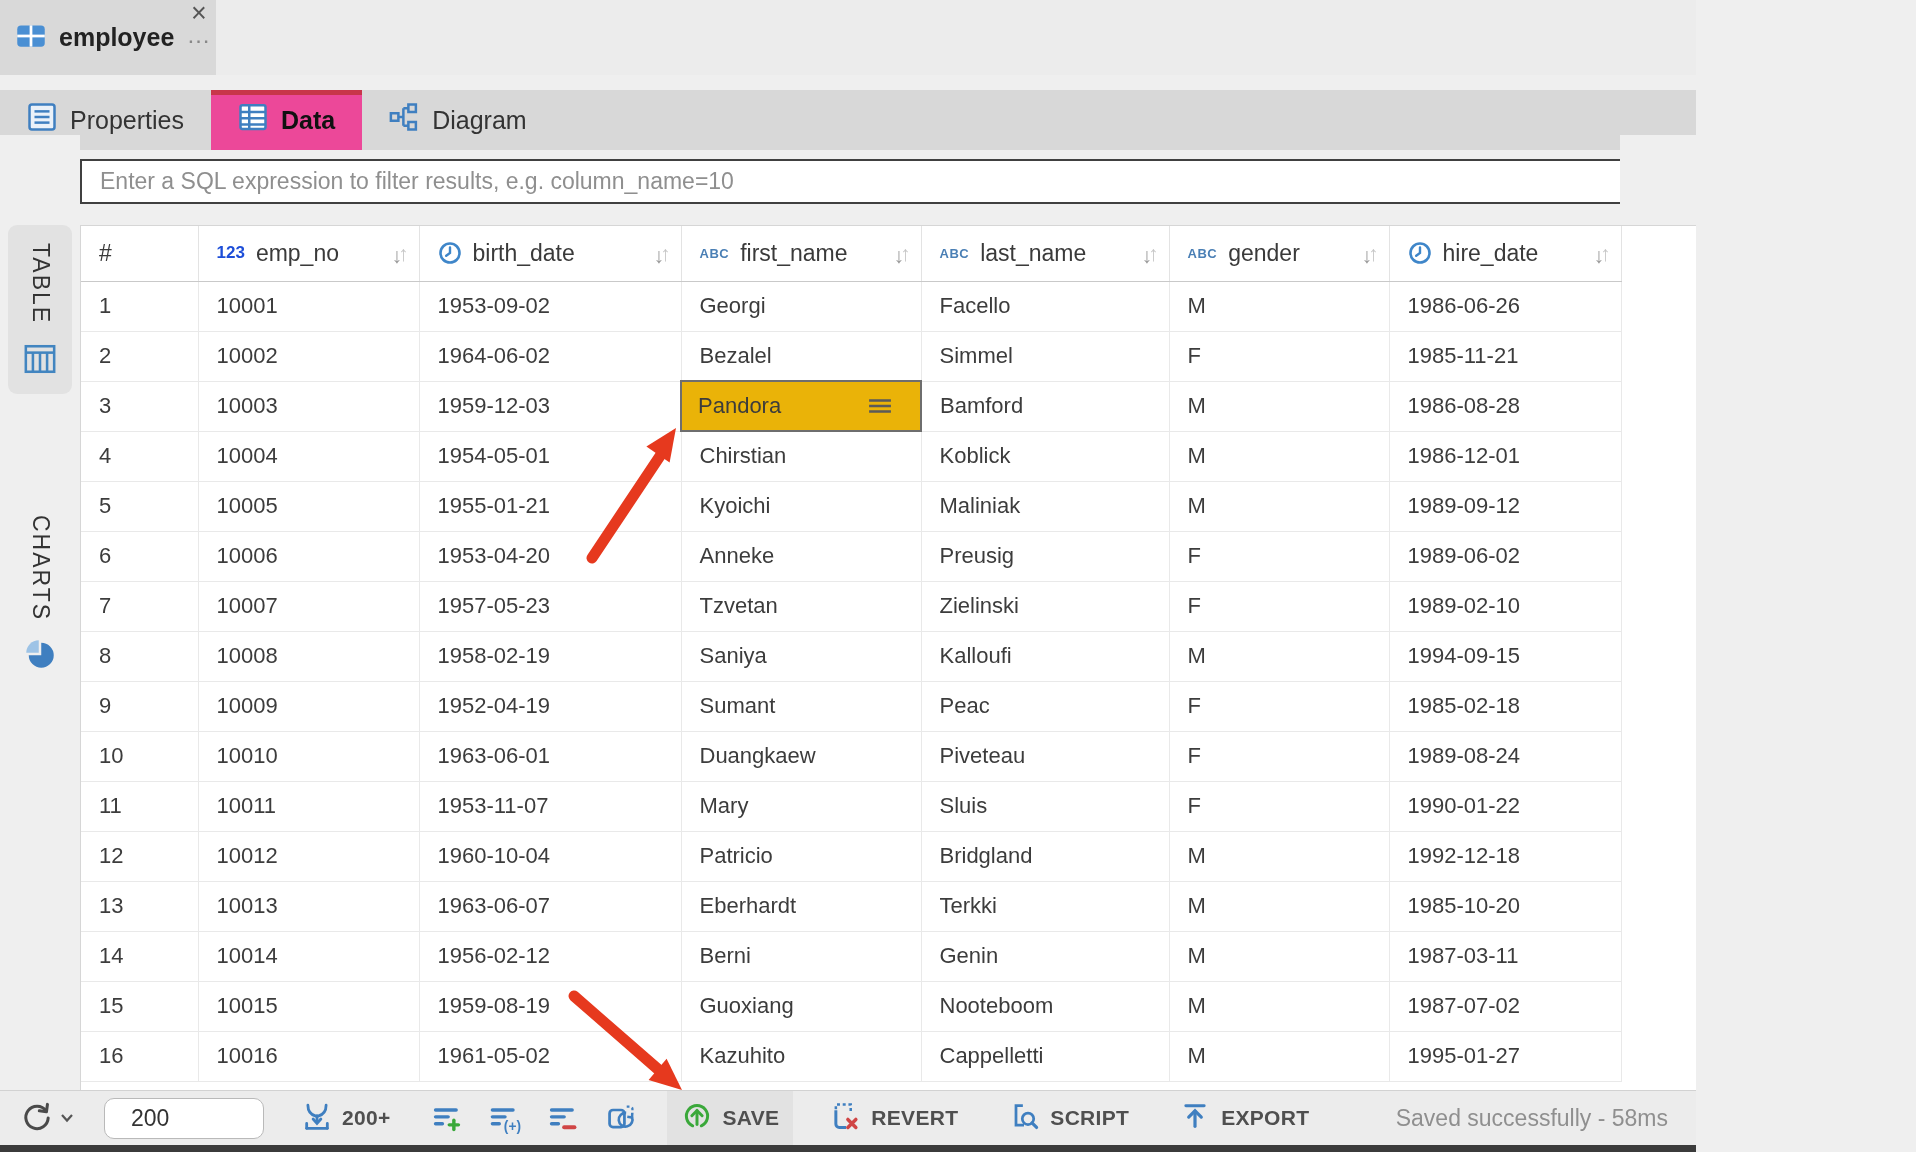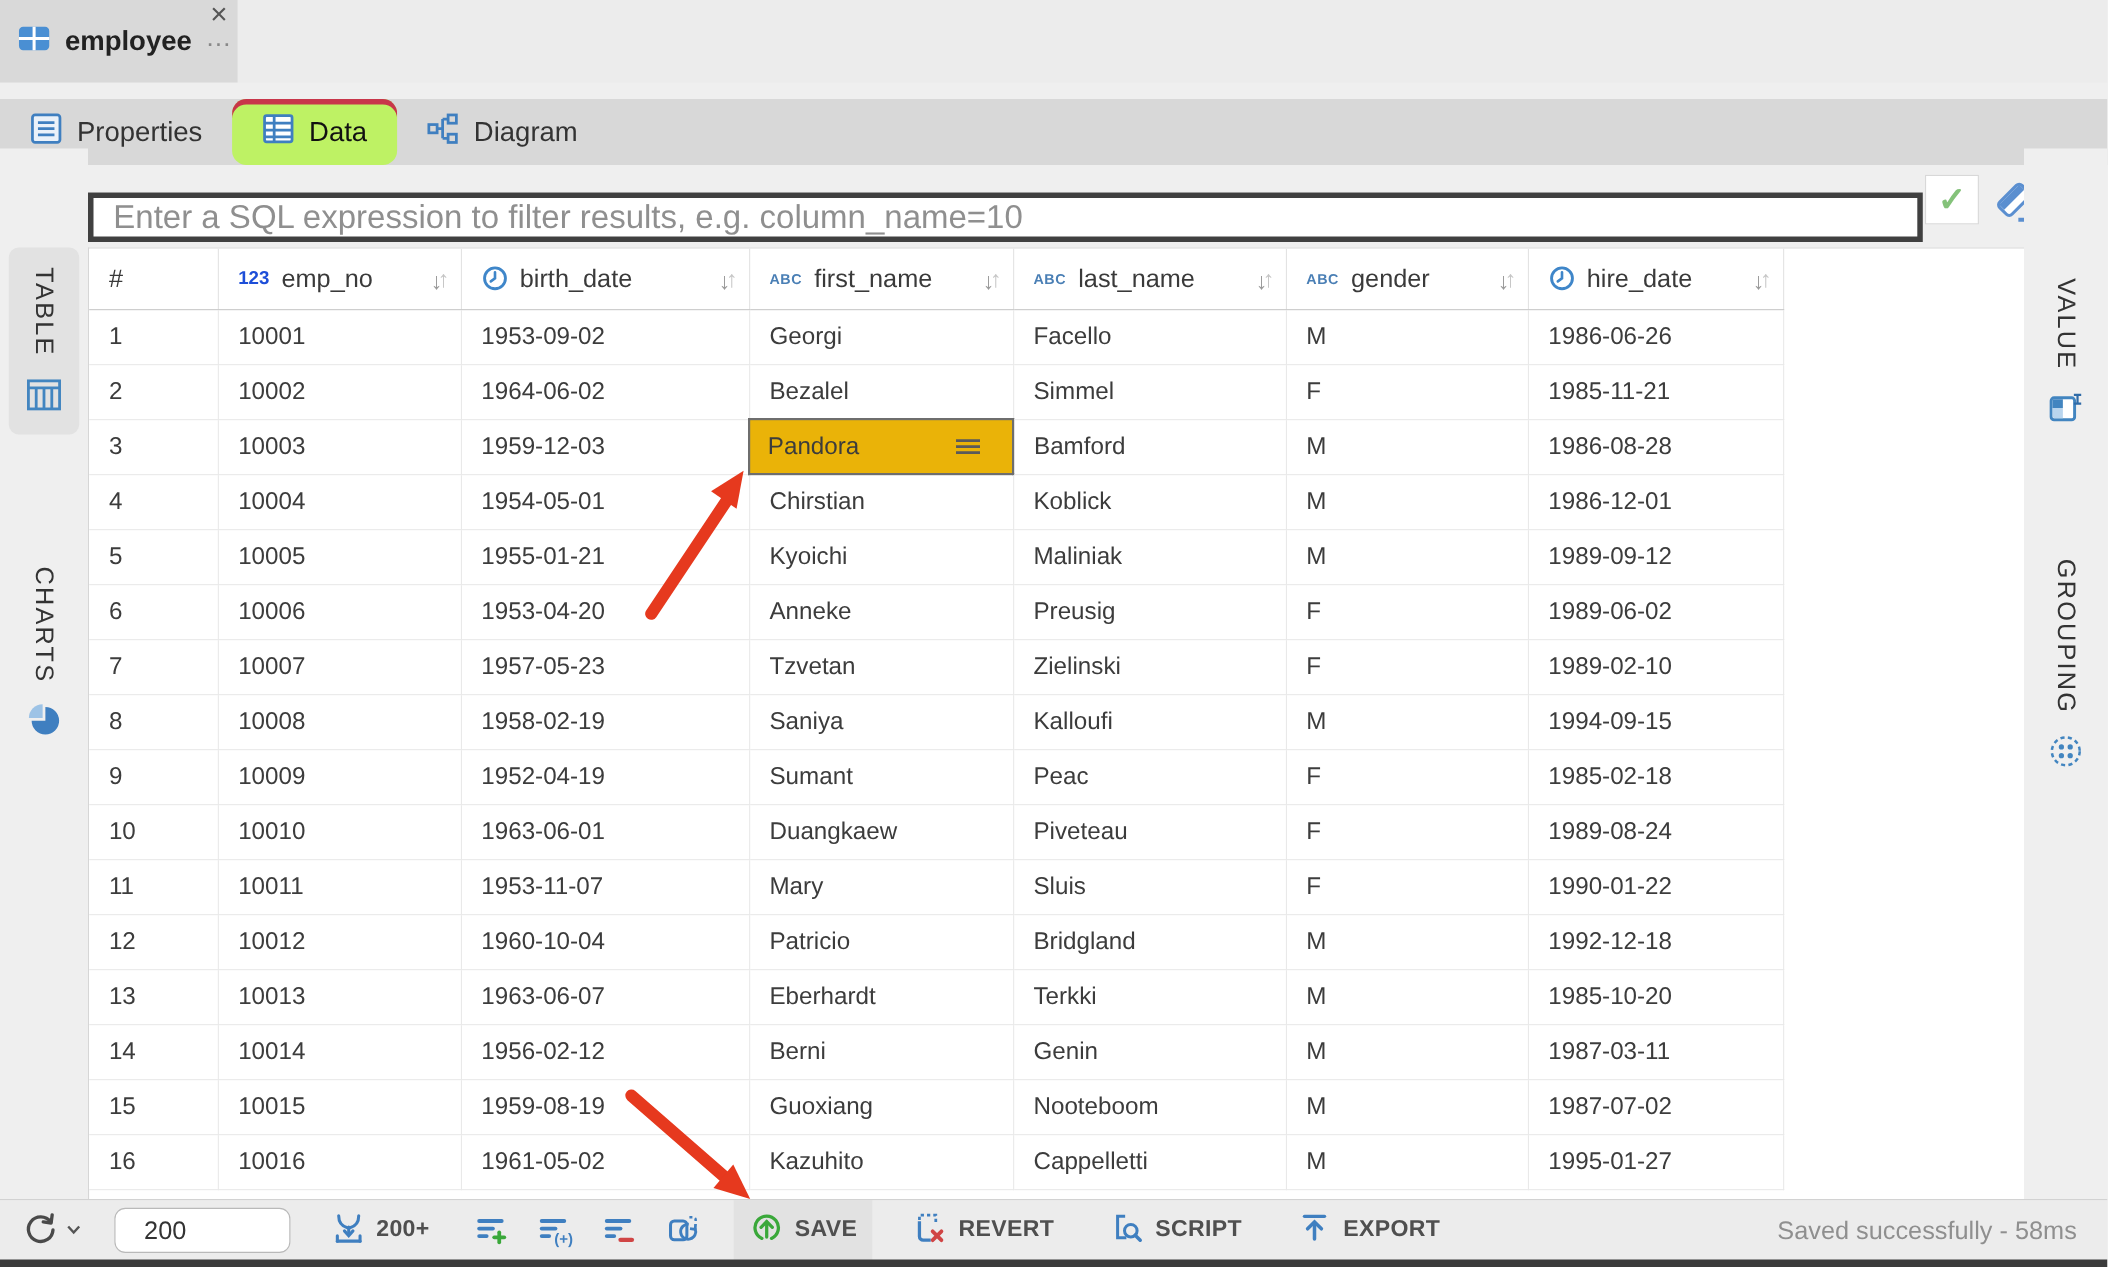--- a/index.html
+++ b/index.html
@@ -1,37 +1,37 @@
 <!DOCTYPE html>
 <html><head>
 <meta charset="utf-8">
 <style>
   * { margin:0; padding:0; box-sizing:border-box; }
   html,body { background:#efefef; }
   .screen {
-    position:relative; width:1916px; height:1152px; overflow:hidden;
+    position:relative; width:1696px; height:1152px; overflow:hidden;
     background:#efefef; font-family:"Liberation Sans", sans-serif; color:#3c3c3c;
   }
   
   .tabstrip { position:absolute; left:0; top:0; width:100%; height:75px; background:#ececec; }
   .editor-tab { position:absolute; left:0; top:0; width:216px; height:75px; background:#d9d9d9;
     display:flex; align-items:center; padding-left:16px; gap:13px; cursor:default; }
   .editor-tab .title { font-size:25px; font-weight:bold; color:#222; }
   .tab-controls { position:absolute; right:2px; top:0; width:30px; height:75px;
     display:flex; flex-direction:column; align-items:center; justify-content:flex-start; }
   .tab-close { font-size:27px; color:#555; line-height:26px; height:30px; cursor:pointer; }
   .tab-more { font-size:24px; color:#888; line-height:10px; letter-spacing:1px; cursor:pointer; }
   
   .subtabs { position:absolute; left:0; top:90px; width:100%; height:60px; background:#d8d8d8; display:flex;text-align:right; }
   .subtab { display:flex; align-items:center; gap:13px; padding:0 27px; font-size:25px; color:#333; cursor:pointer; }
-  .subtab.active { background:#bef264; box-shadow: inset 0 5px 0 #c8364a; font-weight:normal; color:#111;border-radius:13px; }
+  .subtab.active { background:#ec4899; box-shadow: inset 0 5px 0 #c8364a; font-weight:bold; color:#111; }
   
   .filter-input { position:absolute; left:80px; top:159px; width:1668px; height:45px;
-    border:5px solid #404040; background:#fff; font-size:30px; color:#444;
-    padding:0 56px 0 18px; font-family:"Liberation Sans", sans-serif; outline:none;margin-top:16px; }
+    border:2px solid #404040; background:#fff; font-size:23px; color:#444;
+    padding:0 56px 0 18px; font-family:"Liberation Sans", sans-serif; outline:none; }
   .filter-input::placeholder { color:#8f8f8f; }
   .filter-apply { position:absolute; left:1750px; top:159px; width:49px; height:45px; background:#fff;
     border:1px solid #d8d8d8; display:flex; align-items:center; justify-content:center;
     color:#84c27a; font-size:31px; font-weight:bold; cursor:pointer; }
   .filter-erase { position:absolute; left:1812px; top:164px; width:40px; height:40px; cursor:pointer; }
   
   .left-rail  { position:absolute; left:0; top:135px; width:80px; bottom:62px; background:#efefef; }
   .right-rail { position:absolute; right:0; top:135px; width:76px; bottom:62px; background:#efefef; }
   .rail-item { position:absolute; left:50%; transform:translateX(-50%);
     display:flex; flex-direction:column; align-items:center; gap:18px; padding:18px 0 14px; width:64px;

